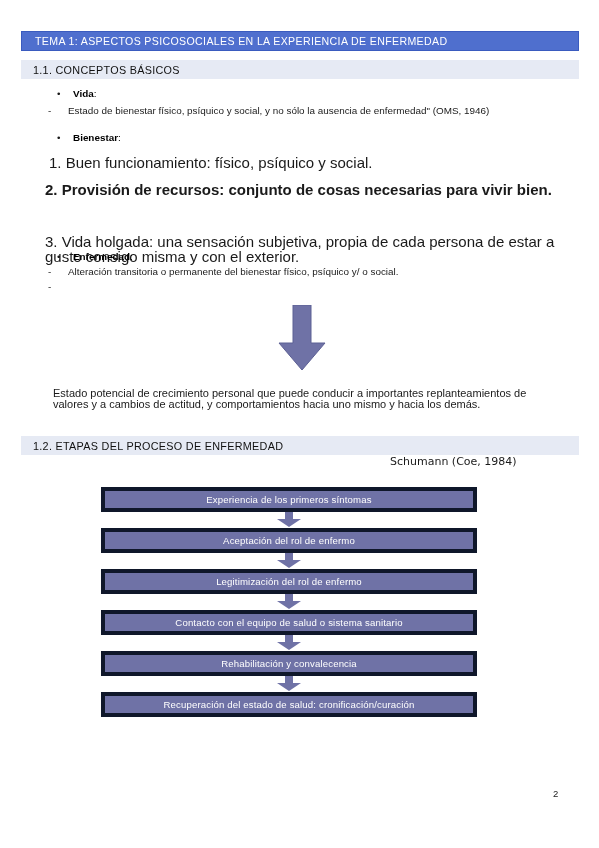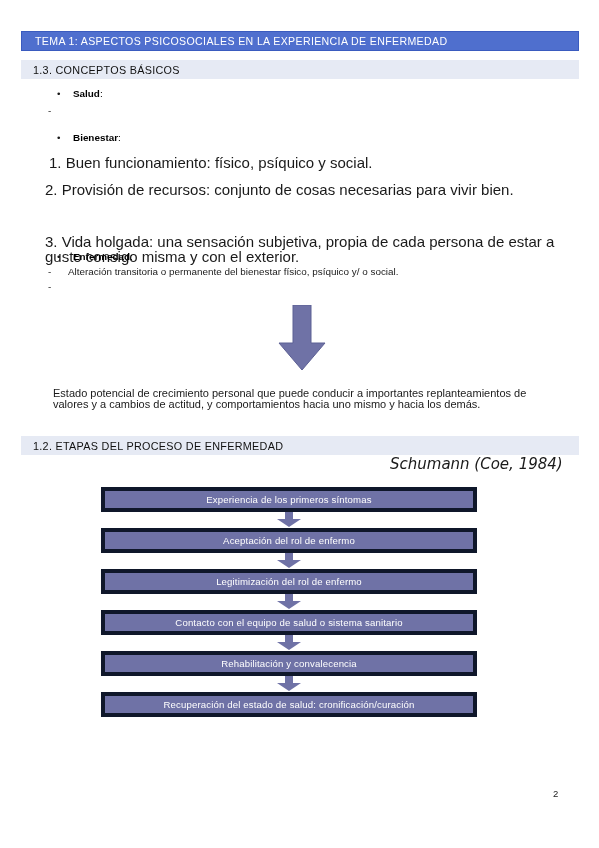--- a/index.html
+++ b/index.html
@@ -116,25 +116,24 @@
     top: 305px;
     width: 48px;
     height: 66px;
   }
 
   
   .attribution {
     position: absolute;
     left: 390px;
     top: 455px;
-    font-size: 15px;
+    font-size: 11px;
     color: #1a1a1a;
     white-space: nowrap;
     font-family: "DejaVu Sans", sans-serif;
-    font-style: italic;
   }
 
   
   .flow {
     position: absolute;
     left: 101px;
     top: 487px;
     width: 376px;
   }
   .flow-box {
@@ -173,39 +172,40 @@
 </head>
 <body>
 
 <div class="page">
 
   <div class="title-banner">
     <span class="txt">TEMA 1: ASPECTOS PSICOSOCIALES EN LA EXPERIENCIA DE ENFERMEDAD</span>
   </div>
 
   <div class="section-band" id="band-1-1">
-    <span class="txt">1.3. CONCEPTOS BÁSICOS</span>
+    <span class="txt">1.1. CONCEPTOS BÁSICOS</span>
   </div>
 
   <div class="bullet-row" style="left:57px; top:87px;">
     <span class="mark">•</span>
-    <span><span class="label">Salud</span><span>:</span></span>
+    <span><span class="label">Vida</span><span>:</span></span>
   </div>
 
   <div class="dash-row" style="left:48px; top:104px; width:520px;">
     <span class="mark">-</span>
+    <span>Estado de bienestar físico, psíquico y social, y no sólo la ausencia de enfermedad" (OMS, 1946)</span>
   </div>
 
   <div class="bullet-row" style="left:57px; top:131px;">
     <span class="mark">•</span>
     <span><span class="label">Bienestar</span><span>:</span></span>
   </div>
 
   <div class="numbered" style="left:49px; top:155px; width:520px;">1. Buen funcionamiento: físico, psíquico y social.</div>
-  <div class="numbered" style="left:45px; top:182px; width:520px;">2. Provisión de recursos: conjunto de cosas necesarias para vivir bien.</div>
+  <div class="numbered" style="left:45px; top:182px; width:520px;font-weight:bold;">2. Provisión de recursos: conjunto de cosas necesarias para vivir bien.</div>
   <div class="numbered" style="left:45px; top:211px; width:520px;margin-top:23px;">3. Vida holgada: una sensación subjetiva, propia de cada persona de estar a gusto consigo misma y con el exterior.</div>
 
   <div class="bullet-row" style="left:57px; top:250px;">
     <span class="mark">•</span>
     <span><span class="label">Enfermedad</span><span>:</span></span>
   </div>
 
   <div class="dash-row" style="left:48px; top:265px; width:520px;">
     <span class="mark">-</span>
     <span>Alteración transitoria o permanente del bienestar físico, psíquico y/ o social.</span>

